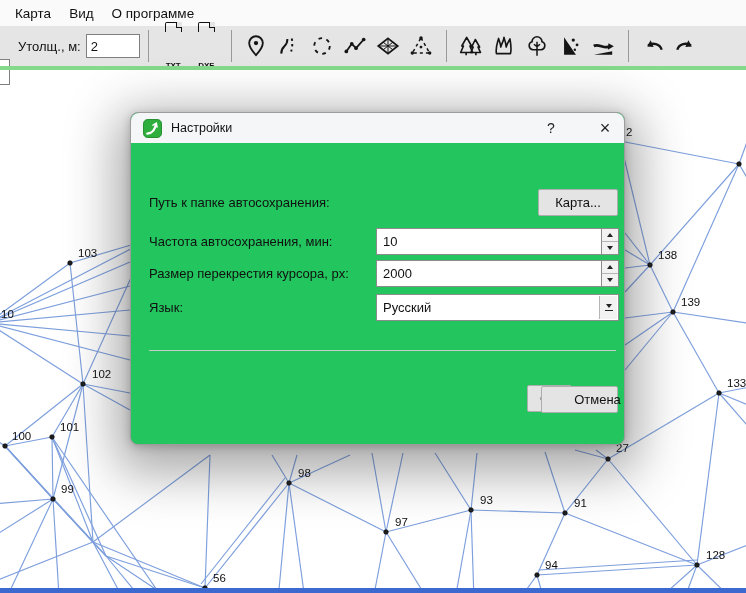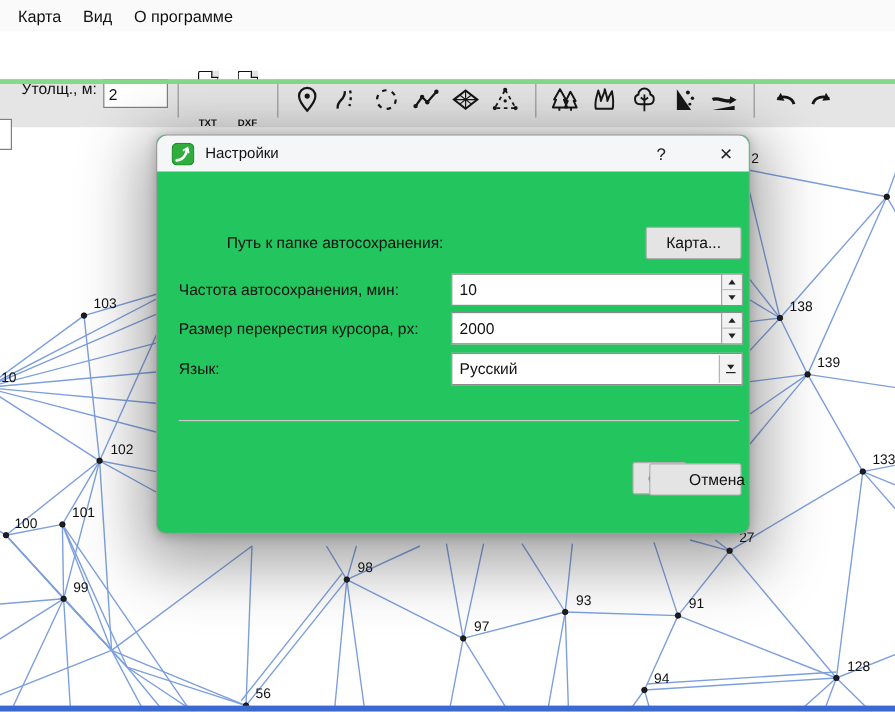--- a/index.html
+++ b/index.html
@@ -4,21 +4,21 @@
 <style>
   html,body{margin:0;padding:0;background:#888;}
   .stage{position:relative;width:746px;height:593px;background:#ffffff;overflow:hidden;
          font-family:"Liberation Sans",sans-serif;-webkit-font-smoothing:antialiased;}
   
   .menubar{position:absolute;left:0;top:0;width:746px;height:26px;background:#fafafa;
            display:flex;align-items:center;gap:0;padding-left:6px;box-sizing:border-box;}
   .menuitem{font-size:13.5px;color:#111;padding:3px 9px;cursor:default;}
   
   .toolbar{position:absolute;left:0;top:26px;width:746px;height:40px;background:#e5e5e5;
-           display:flex;align-items:flex-start;box-sizing:border-box;margin-top:40px;}
+           display:flex;align-items:center;box-sizing:border-box;}
   .greenline{position:absolute;left:0;top:66px;width:746px;height:4px;background:#84d98a;}
   .tb-input{height:22px;background:#fff;border:1px solid #7f7f7f;font-size:13px;color:#111;
             padding:0 4px;box-sizing:content-box;display:flex;align-items:center;}
   .tb-partial{position:absolute;left:-42px;top:33px;width:50px;height:24px;background:#fff;border:1px solid #7f7f7f;}
   .tb-label{font-size:13px;color:#111;margin:0 5px 0 18px;white-space:nowrap;}
   .tb-sep{width:1px;height:32px;background:#9a9a9a;margin:0 8px;}
   .tb-btn{width:33px;height:34px;display:flex;align-items:center;justify-content:center;background:transparent;border:none;padding:0;}
   .tb-btn svg{display:block;}
   .fileicon{display:flex;flex-direction:column;align-items:center;line-height:1;gap:29px;}
   .fileicon .page{width:15px;height:9px;border:1.6px solid #111;border-bottom:none;border-radius:2px 0 0 0;position:relative;}
@@ -321,21 +321,21 @@
       <svg class="dlg-ico" viewBox="0 0 20 20">
         <rect x="0.5" y="0.5" width="19" height="19" rx="4.5" fill="#2eae3c" stroke="#1d8c2a"></rect>
         <path d="M4.5 15.5 C10 15 13 10.5 13.5 5.5" fill="none" stroke="#ffffff" stroke-width="2.4" stroke-linecap="round"></path>
         <path d="M10.5 6.5 L14 4.5 L14.8 8.5" fill="none" stroke="#ffffff" stroke-width="1.6" stroke-linecap="round"></path>
       </svg>
       <span class="dlg-title-text">Настройки</span>
       <span class="dlg-help">?</span>
       <span class="dlg-close">×</span>
     </div>
 
-    <span class="dlg-label" style="top:82px;margin-left:40px;">Путь к папке автосохранения:</span>
+    <span class="dlg-label" style="top:82px;">Путь к папке автосохранения:</span>
     <div class="btn" style="left:407px;top:76px;width:80px;height:27px;">Карта...</div>
 
     <span class="dlg-label" style="top:121px;">Частота автосохранения, мин:</span>
     <div class="textbox" style="left:245px;top:115px;width:243px;height:27px;">
       <span>10</span>
       <div class="spin">
         <div>
             <span class="tri-up"></span>
           </div>
         <div>

